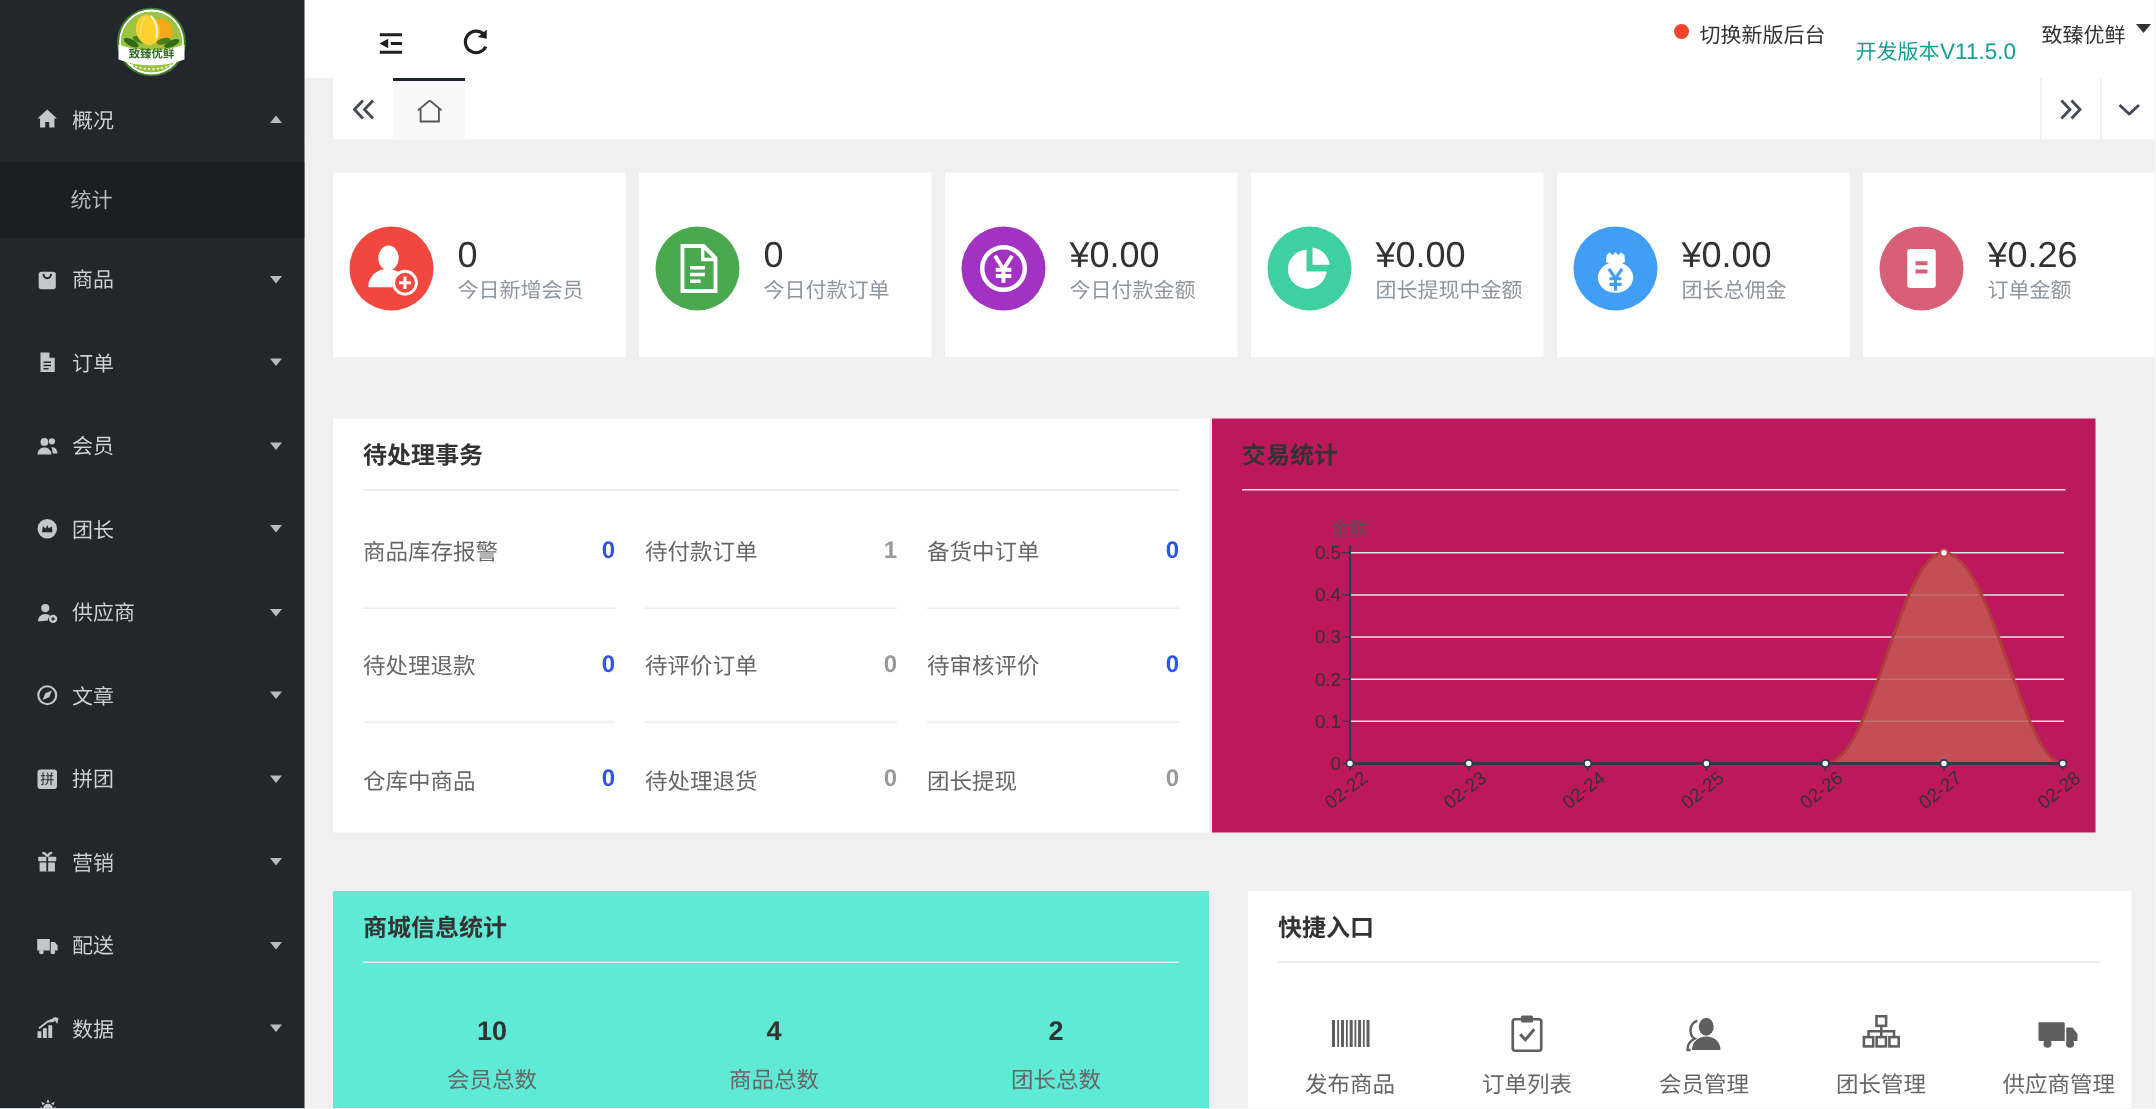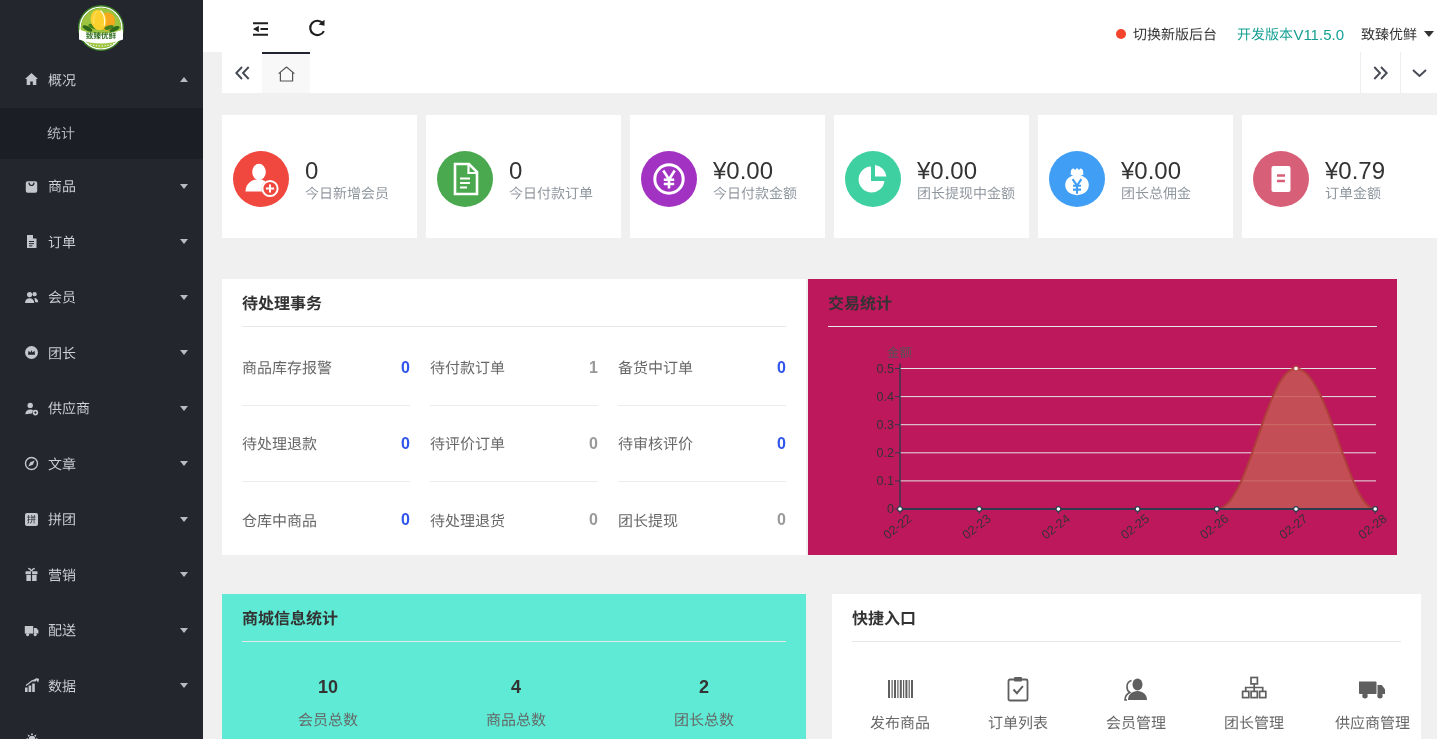--- a/index.html
+++ b/index.html
@@ -14,21 +14,21 @@
           <path d="M0 1.2h15M7.5 7H15M0 12.8h15" stroke="#1f1f1f" stroke-width="2" fill="none"></path>
           <path d="M0 7l5.8-3.2v6.4z" fill="#1f1f1f"></path>
         </svg>
       </div>
 <div style="position:absolute;left:105px;top:19px">
         <svg width="19" height="19" viewBox="0 0 19 19">
           <path d="M14.7 4.0A7.2 7.2 0 1015.9 12.1" fill="none" stroke="#1f1f1f" stroke-width="2.1"></path>
           <path d="M16.5 0.8v6l-6-1.2z" fill="#1f1f1f"></path>
         </svg>
       </div>
-<div style="position:absolute;right:3px;top:0;height:52px;display:flex;align-items:center;padding-top:16px">
+<div style="position:absolute;right:3px;top:0;height:52px;display:flex;padding-top:16px">
 <div style="width:10px;height:10px;border-radius:50%;background:#f5442c"></div>
 <div style="margin-left:7px">
           <svg width="84" height="14" viewBox="0 -880 6000 1000" fill="#333">
             <use href="#r5207"></use>
             <use href="#r6362" x="1000"></use>
             <use href="#r65b0" x="2000"></use>
             <use href="#r7248" x="3000"></use>
             <use href="#r540e" x="4000"></use>
             <use href="#r53f0" x="5000"></use>
           </svg>
@@ -187,21 +187,21 @@
         </div>
       </div>
       <div style="width:195px;flex:none;background:#fff;display:flex;align-items:center;padding-left:11px;padding-top:4px">
         <div style="width:56px;height:56px;border-radius:50%;background:#d76078;position:relative;flex:none">
           <svg width="56" height="56" viewBox="0 0 56 56">
             <rect x="18.5" y="15" width="19" height="26" rx="2" fill="#fff"></rect>
             <path d="M24 24.5h8M24 30h8" stroke="#d76078" stroke-width="2.6"></path>
           </svg>
         </div>
         <div style="margin-left:16px">
-          <div style="font-size:24px;color:#333;line-height:26px">¥0.79</div>
+          <div style="font-size:24px;color:#333;line-height:26px">¥0.26</div>
           <div style="margin-top:2px">
             <svg width="56" height="14" viewBox="0 -880 4000 1000" fill="#8d959d">
               <use href="#r8ba2"></use>
               <use href="#r5355" x="1000"></use>
               <use href="#r91d1" x="2000"></use>
               <use href="#r989d" x="3000"></use>
             </svg>
           </div>
         </div>
       </div>

